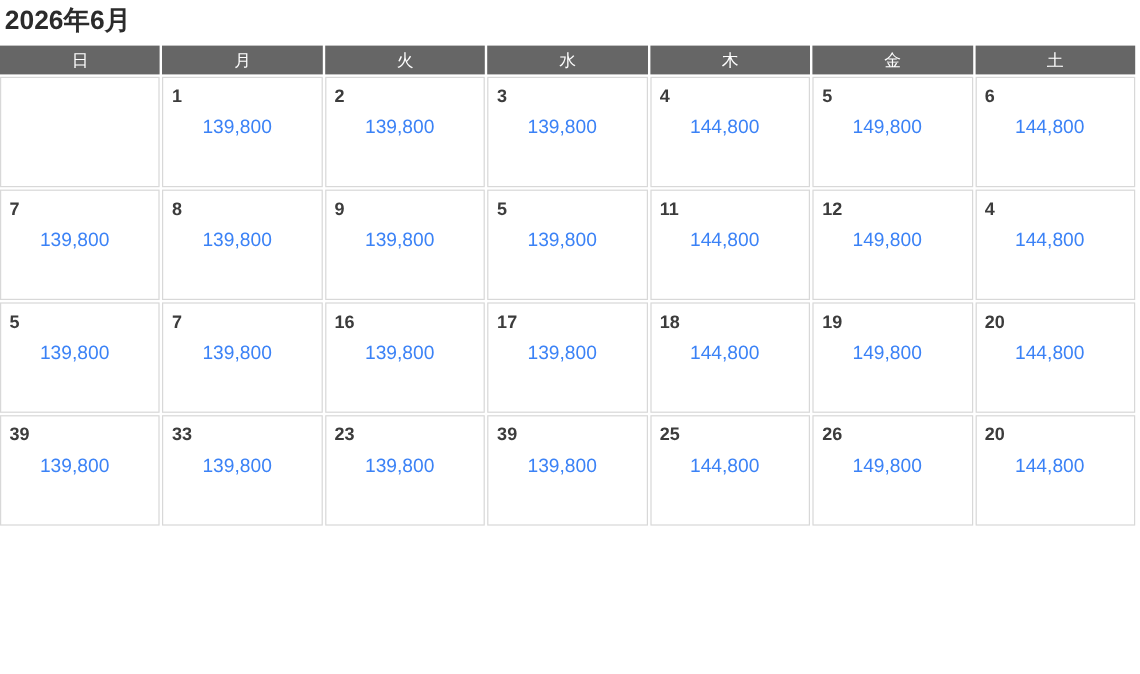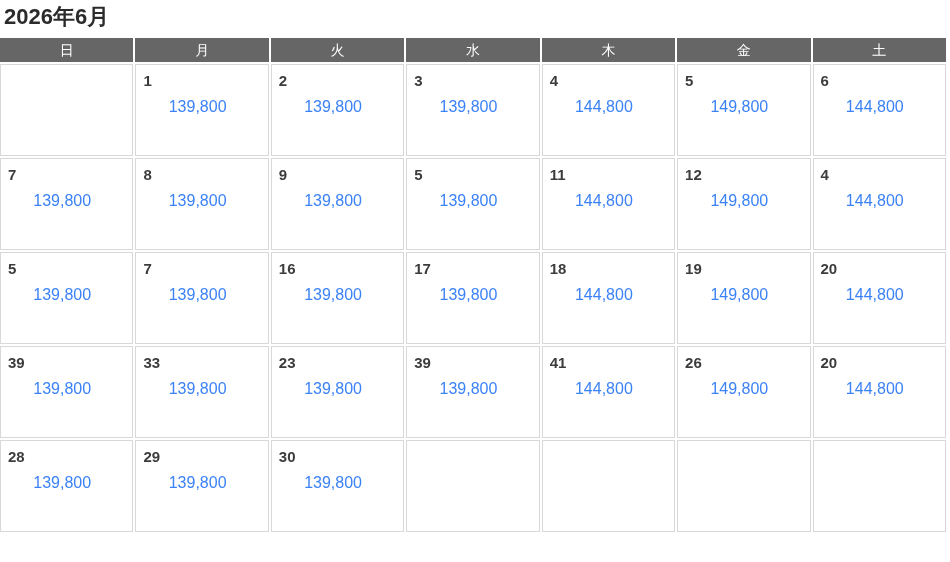--- a/index.html
+++ b/index.html
@@ -197,46 +197,28 @@
           </td>
           <td>
             <div class="daynum">23</div>
             <div class="price">139,800</div>
           </td>
           <td>
             <div class="daynum">39</div>
             <div class="price">139,800</div>
           </td>
           <td>
-            <div class="daynum">41</div>
+            <div class="daynum">25</div>
             <div class="price">144,800</div>
           </td>
           <td>
             <div class="daynum">26</div>
             <div class="price">149,800</div>
           </td>
           <td class="sat">
             <div class="daynum">20</div>
             <div class="price">144,800</div>
           </td>
-        </tr>
-        <tr>
-          <td class="sun">
-            <div class="daynum">28</div>
-            <div class="price">139,800</div>
-          </td>
-          <td>
-            <div class="daynum">29</div>
-            <div class="price">139,800</div>
-          </td>
-          <td>
-            <div class="daynum">30</div>
-            <div class="price">139,800</div>
-          </td>
-          <td class="empty"></td>
-          <td class="empty"></td>
-          <td class="empty"></td>
-          <td class="empty"></td>
         </tr>
       </tbody>
   </table>
 
 </div>
 
 </body></html>

